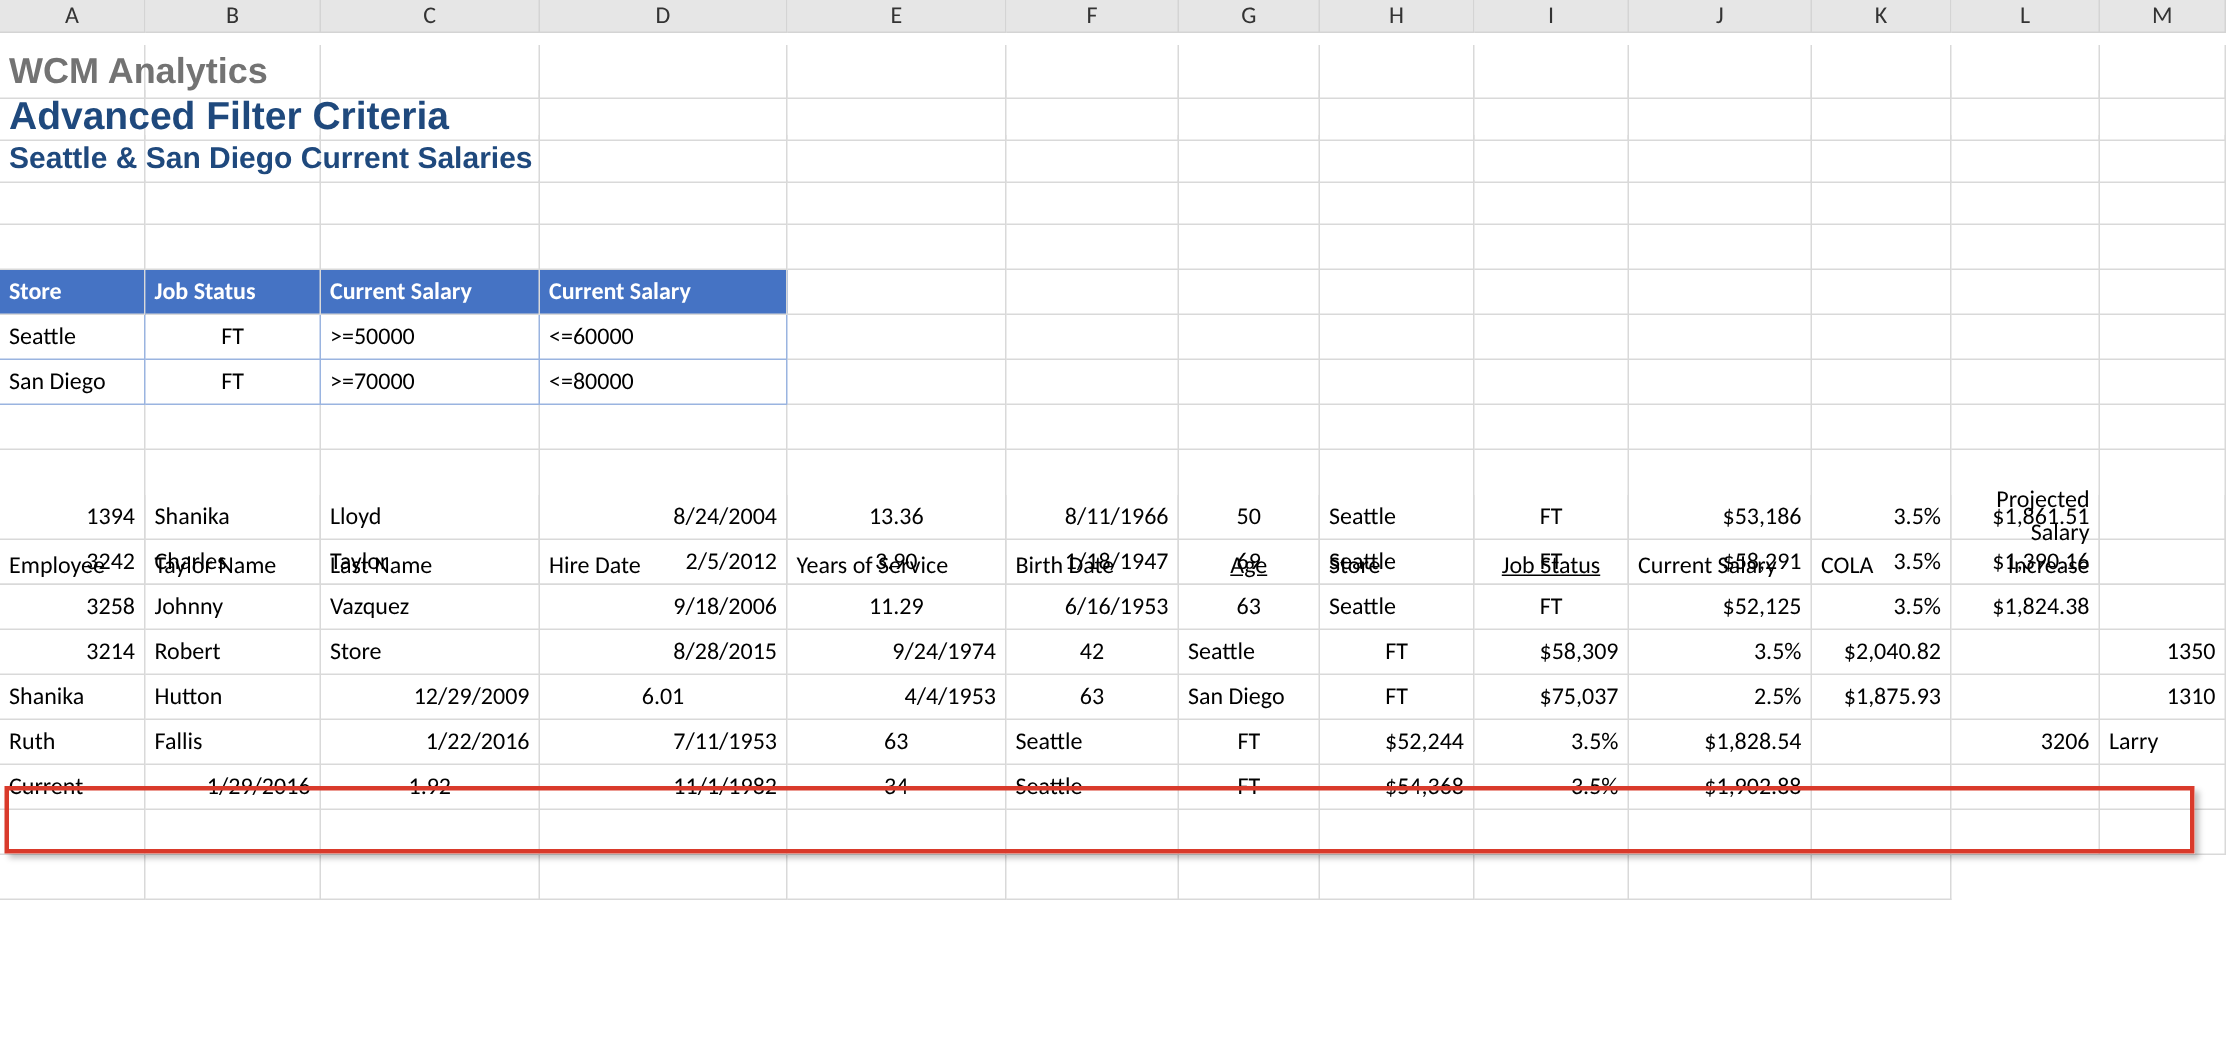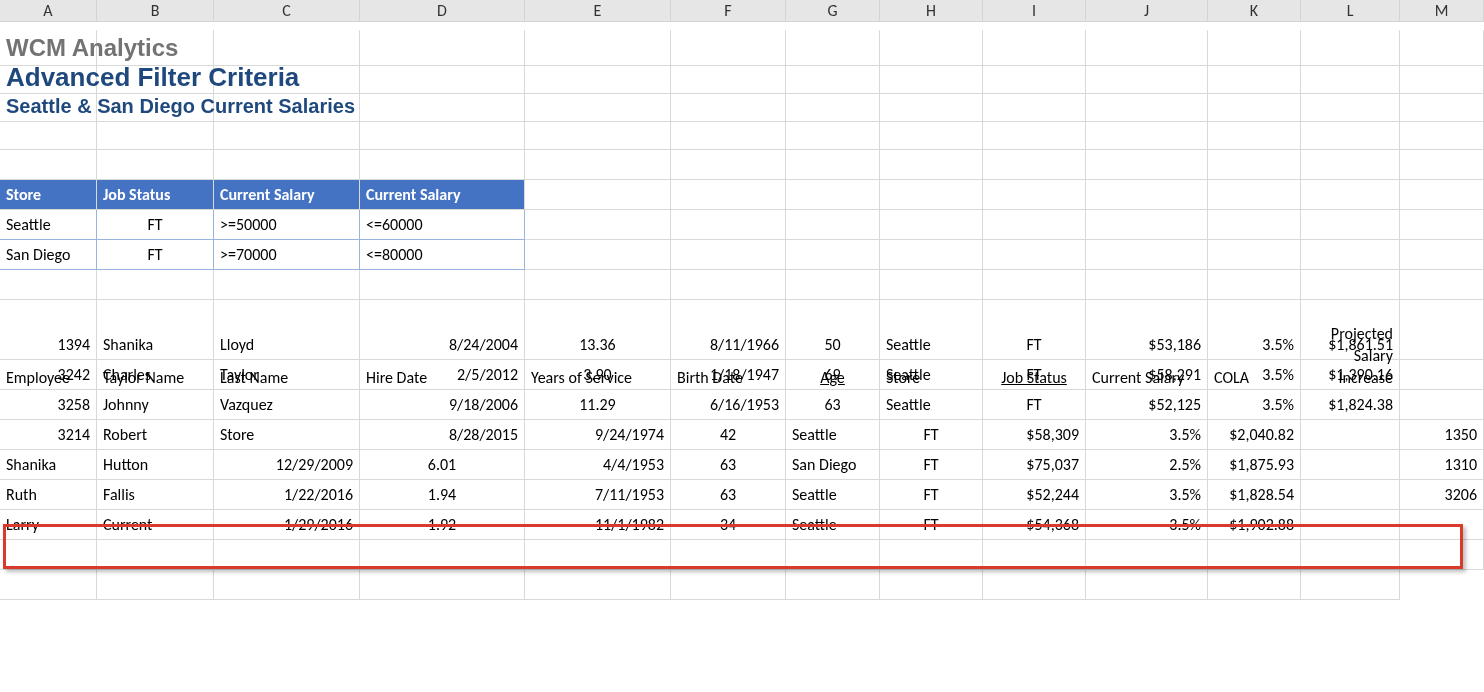--- a/index.html
+++ b/index.html
@@ -331,21 +331,20 @@
   <div class="cell ctr">FT</div>
   <div class="cell rgt">$75,037</div>
   <div class="cell rgt">2.5%</div>
   <div class="cell rgt">$1,875.93</div>
   <div class="cell"></div>
 
   <div class="cell rgt">1310</div>
   <div class="cell">Ruth</div>
   <div class="cell">Fallis</div>
   <div class="cell rgt">1/22/2016</div>
-  <div class="cell ctr">1.94</div>
   <div class="cell rgt">7/11/1953</div>
   <div class="cell ctr">63</div>
   <div class="cell">Seattle</div>
   <div class="cell ctr">FT</div>
   <div class="cell rgt">$52,244</div>
   <div class="cell rgt">3.5%</div>
   <div class="cell rgt">$1,828.54</div>
   <div class="cell"></div>
 
   <div class="cell rgt">3206</div>

